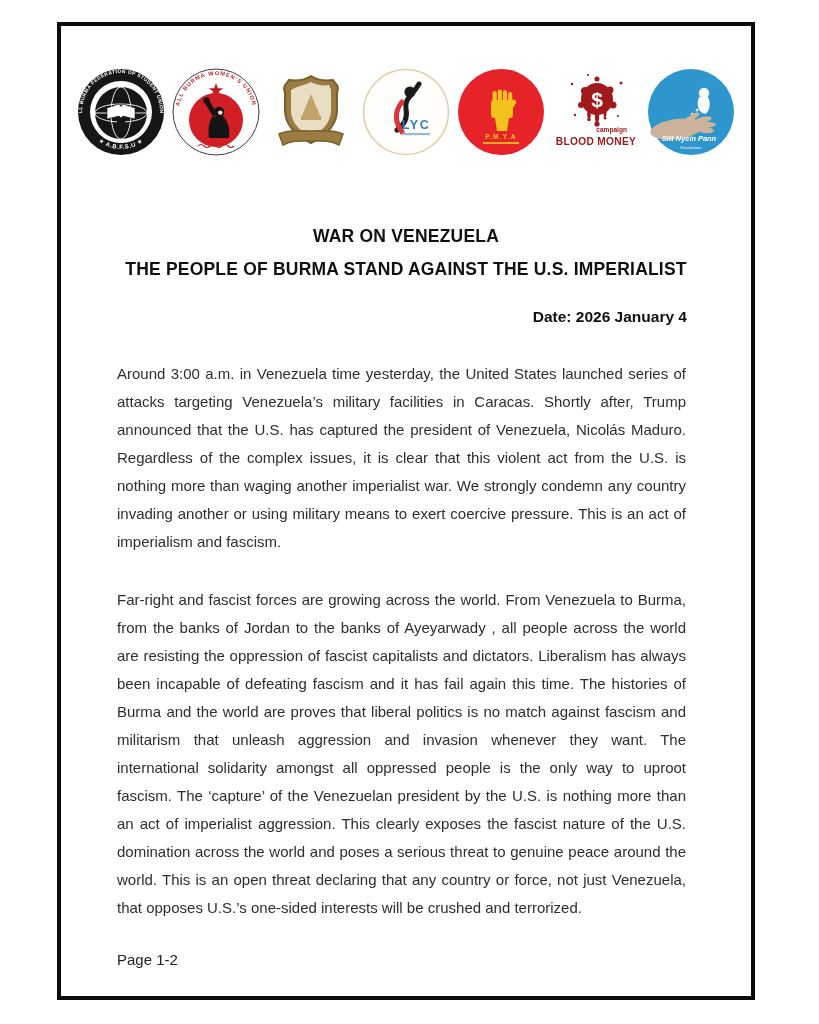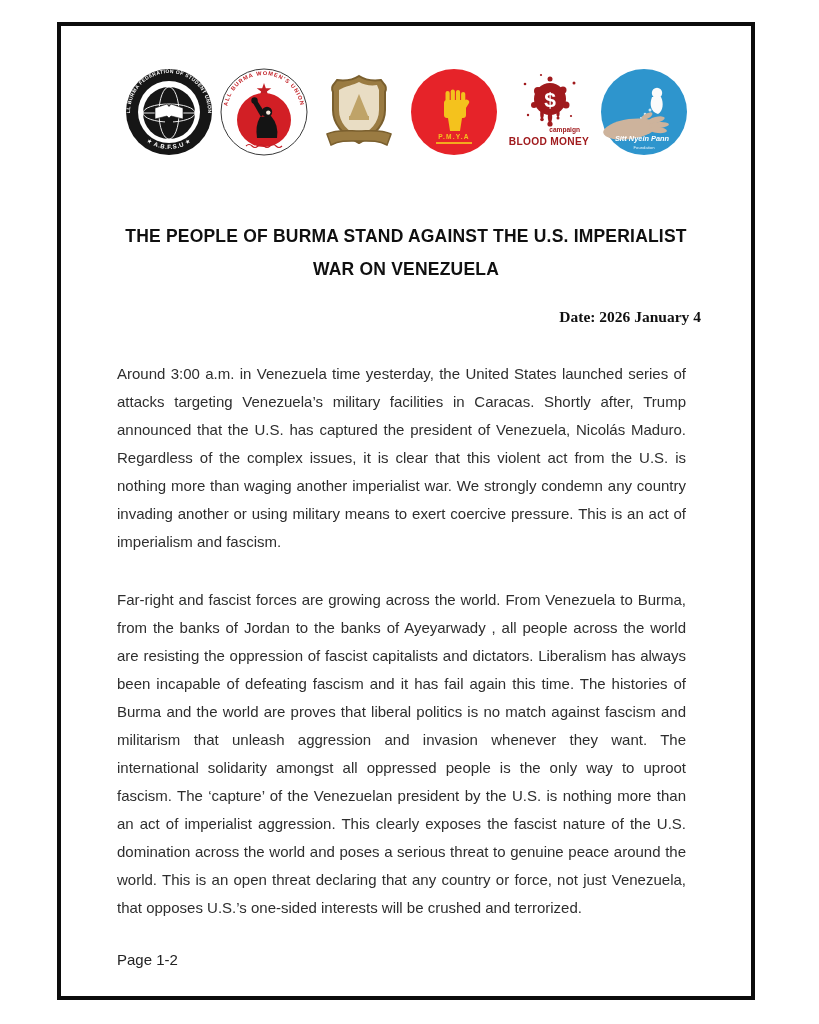--- a/index.html
+++ b/index.html
@@ -16,22 +16,22 @@
     margin-top:42px;
   }
   .logo{width:88px;height:88px;flex:0 0 auto;}
   .logo svg{display:block;width:100%;height:100%;}
   .title{
     margin:64px auto 0 auto;max-width:640px;text-align:center;
     font-weight:bold;font-size:17.5px;line-height:33px;color:#101010;
     letter-spacing:0.2px;
   }
   .date{
-    margin-top:22px;padding-right:50px;text-align:right;
-    font-weight:bold;font-size:15.5px;color:#101010;font-family:Liberation Serif, serif;
+    margin-top:22px;padding-right:64px;text-align:right;
+    font-weight:bold;font-size:15.5px;color:#101010;
   }
   .bodytext{margin-top:34px;padding:0 49px 0 56px;}
   .bodytext p{
     margin:0 16px 30px 0;text-align:justify;font-size:15px;line-height:28px;
     color:#2e2e2e;
   }
   .footer{
     position:absolute;left:56px;bottom:28px;font-size:15px;color:#232323;
   }
 </style>
@@ -84,20 +84,30 @@
     <div class="logo">
       <svg viewBox="0 0 88 88">
         <path d="M44,8 C50,12 58,13 66,12 L69,16 C71,18 72,20 70,24 L70,42 C70,58 58,68 44,75 C30,68 18,58 18,42 L18,24 C16,20 17,18 19,16 L22,12 C30,13 38,12 44,8 Z" fill="#9a7b42" stroke="#7a5f2e" stroke-width="2"></path>
         <path d="M44,14 C49,17 56,18 62,17 L64,22 L64,42 C64,55 55,63 44,69 C33,63 24,55 24,42 L24,22 C30,18 39,17 44,14 Z" fill="#e9ddc4"></path>
         <polygon points="44,26 35,48 53,48" fill="#bfa368"></polygon>
         <rect x="34" y="48" width="20" height="4" fill="#bfa368"></rect>
         <path d="M12,66 C22,61 34,63 44,63 C54,63 66,61 76,66 L72,77 C62,72 54,73 44,73 C34,73 26,72 16,77 Z" fill="#9a7b42" stroke="#7a5f2e" stroke-width="1.5"></path>
       </svg>
     </div>
 
+    <div class="logo">
+      <svg viewBox="0 0 88 88">
+        <circle cx="44" cy="44" r="42.5" fill="#fffefb" stroke="#e0cfae" stroke-width="1.6"></circle>
+        <circle cx="48" cy="24" r="5.6" fill="#1a1a1a"></circle>
+        <path d="M57,16 C50,28 42,31 44,41 C46,51 42,57 35,62" fill="none" stroke="#1a1a1a" stroke-width="5" stroke-linecap="round"></path>
+        <path d="M40,34 C32,44 33,54 40,64" fill="none" stroke="#d8363a" stroke-width="5" stroke-linecap="round"></path>
+        <text x="54" y="61" text-anchor="middle" font-size="12.5" font-weight="bold" fill="#2d7fb8" letter-spacing="1.5">LYC</text>
+        <rect x="40" y="65" width="28" height="2.2" fill="#9db8d2"></rect>
+      </svg>
+    </div>
 
     <div class="logo">
       <svg viewBox="0 0 88 88">
         <circle cx="44" cy="44" r="43" fill="#e62329"></circle>
         <g fill="#f4c21d">
           <rect x="35.5" y="23" width="4.2" height="13" rx="2.1"></rect>
           <rect x="40.7" y="21.5" width="4.2" height="14" rx="2.1"></rect>
           <rect x="45.9" y="22" width="4.2" height="13.5" rx="2.1"></rect>
           <rect x="51.1" y="24" width="4.2" height="12" rx="2.1"></rect>
           <rect x="34" y="32" width="22" height="18" rx="3"></rect>
@@ -156,22 +166,22 @@
           <ellipse cx="47" cy="48" rx="6" ry="2.6" transform="rotate(-28 47 48)"></ellipse>
         </g>
         <text x="42" y="73" text-anchor="middle" font-size="7.4" font-weight="bold" font-style="italic" fill="#ffffff">Sitt Nyein Pann</text>
         <text x="44" y="81" text-anchor="middle" font-size="4.2" fill="#e8f4fb">Foundation</text>
       </svg>
     </div>
 
   </div>
 
   <div class="title">
+    <div>WAR ON VENEZUELA</div>
     <div>THE PEOPLE OF BURMA STAND AGAINST THE U.S. IMPERIALIST</div>
-    <div>WAR ON VENEZUELA</div>
   </div>
 
   <div class="date">Date: 2026 January 4</div>
 
   <div class="bodytext">
     <p>Around 3:00 a.m. in Venezuela time yesterday, the United States launched series of attacks targeting Venezuela’s military facilities in Caracas. Shortly after, Trump announced that the U.S. has captured the president of Venezuela, Nicolás Maduro. Regardless of the complex issues, it is clear that this violent act from the U.S. is nothing more than waging another imperialist war. We strongly condemn any country invading another or using military means to exert coercive pressure. This is an act of imperialism and fascism.</p>
     <p>Far-right and fascist forces are growing across the world. From Venezuela to Burma, from the banks of Jordan to the banks of Ayeyarwady , all people across the world are resisting the oppression of fascist capitalists and dictators. Liberalism has always been incapable of defeating fascism and it has fail again this time. The histories of Burma and the world are proves that liberal politics is no match against fascism and militarism that unleash aggression and invasion whenever they want. The international solidarity amongst all oppressed people is the only way to uproot fascism. The ‘capture’ of the Venezuelan president by the U.S. is nothing more than an act of imperialist aggression. This clearly exposes the fascist nature of the U.S. domination across the world and poses a serious threat to genuine peace around the world. This is an open threat declaring that any country or force, not just Venezuela, that opposes U.S.’s one-sided interests will be crushed and terrorized.</p>
   </div>
 
   <div class="footer">Page 1-2</div>

